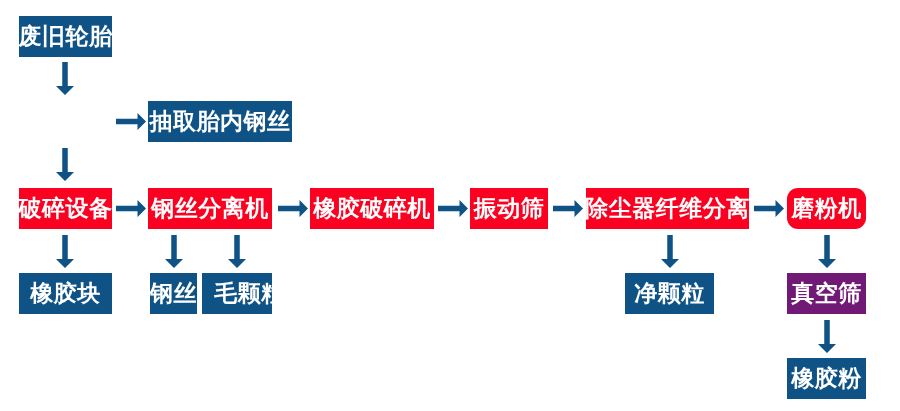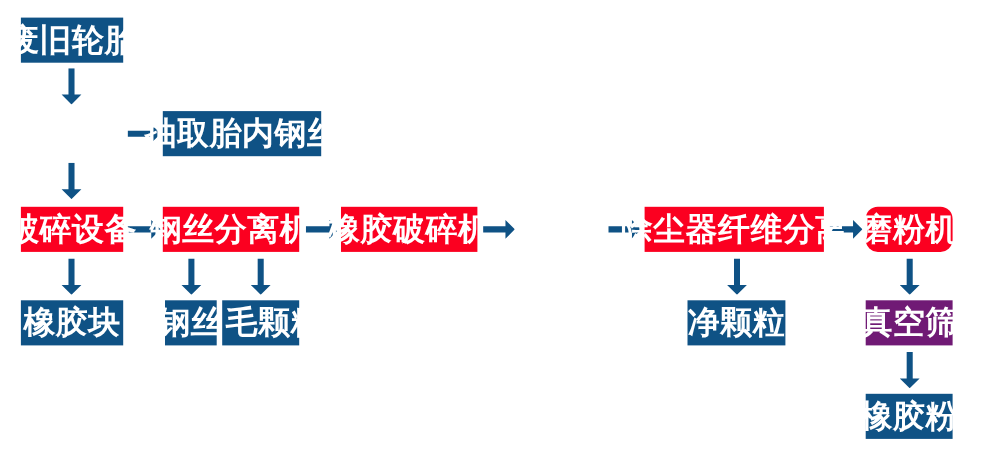--- a/index.html
+++ b/index.html
@@ -17,21 +17,21 @@
     background: #ffffff;
     overflow: hidden;
   }
   .node {
     position: absolute;
     display: flex;
     align-items: center;
     justify-content: center;
     box-sizing: border-box;
     color: #ffffff;
-    font-size: 29px;
+    font-size: 23px;
     font-weight: 700;
     letter-spacing: 0.5px;
     line-height: 1;
     white-space: nowrap;
     user-select: none;
   }
   .node.blue { background: #0f5285; }
   .node.red  { background: #fb0020; }
 
   .arrow {
@@ -122,20 +122,23 @@
     </div>
     <div class="node red" style="left: 19px; top: 188px; width: 93px; height: 41px; background: rgb(251, 0, 32); color: rgb(255, 255, 255);">
       <span>破碎设备</span>
     </div>
     <div class="node red" style="left: 148px; top: 188px; width: 124px; height: 41px; background: rgb(251, 0, 32); color: rgb(255, 255, 255);">
       <span>钢丝分离机</span>
     </div>
     <div class="node red" style="left: 310px; top: 188px; width: 124px; height: 41px; background: rgb(251, 0, 32); color: rgb(255, 255, 255);">
       <span>橡胶破碎机</span>
     </div>
+    <div class="node red" style="left: 470px; top: 188px; width: 78px; height: 41px; background: rgb(251, 0, 32); color: rgb(255, 255, 255);">
+      <span>振动筛</span>
+    </div>
     <div class="node red" style="left: 586px; top: 188px; width: 163px; height: 41px; background: rgb(251, 0, 32); color: rgb(255, 255, 255);">
       <span>除尘器纤维分离</span>
     </div>
     <div class="node red" style="left: 787px; top: 188px; width: 79px; height: 41px; background: rgb(251, 0, 32); color: rgb(255, 255, 255); border-radius: 11px;">
       <span>磨粉机</span>
     </div>
     <div class="node blue" style="left: 19px; top: 273px; width: 93px; height: 41px; background: rgb(15, 82, 133); color: rgb(255, 255, 255);">
       <span>橡胶块</span>
     </div>
     <div class="node blue" style="left: 150px; top: 273px; width: 47px; height: 41px; background: rgb(15, 82, 133); color: rgb(255, 255, 255);">

